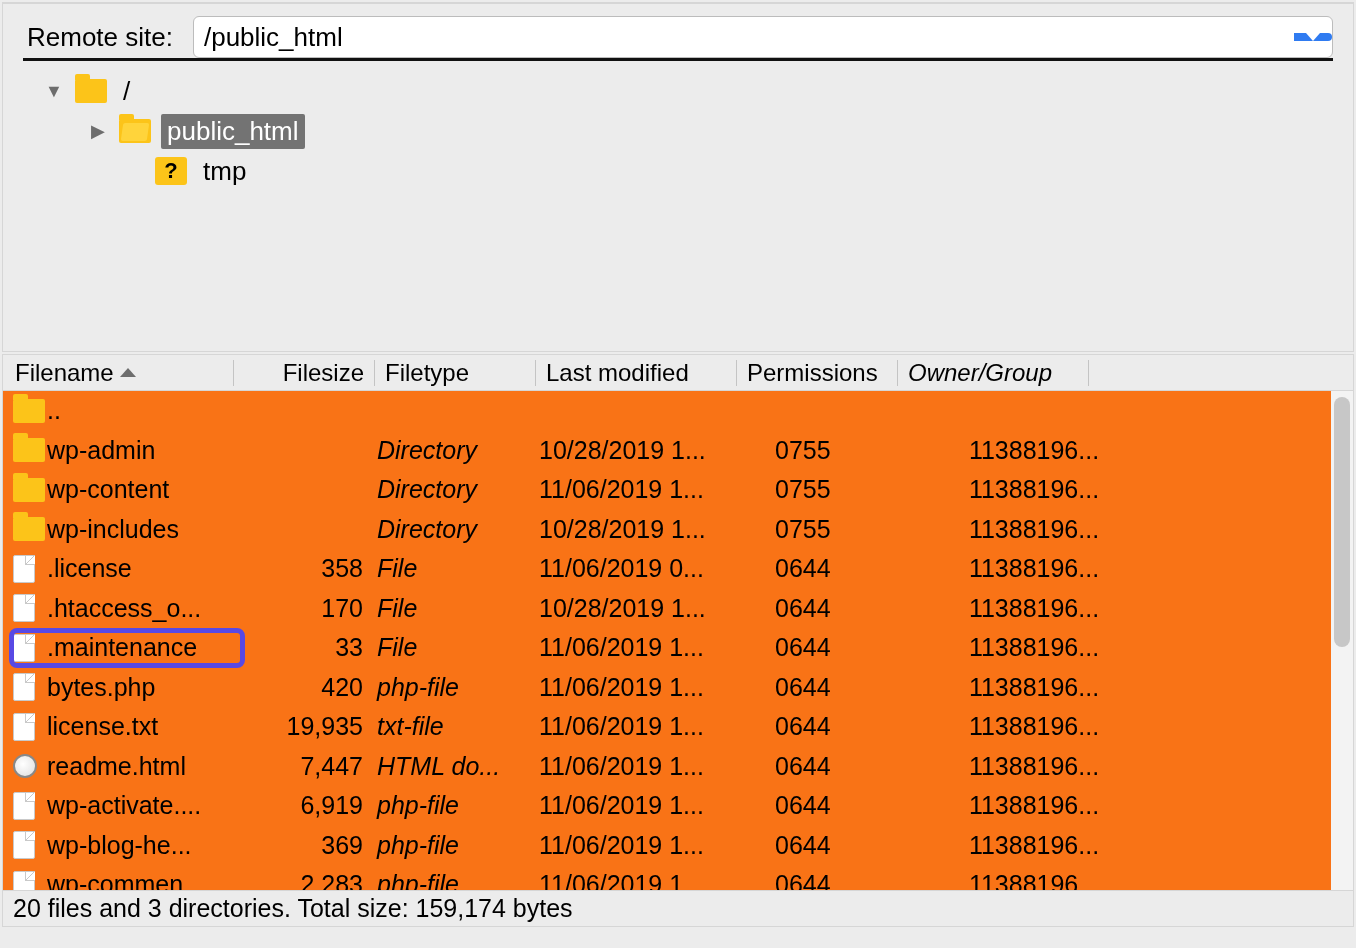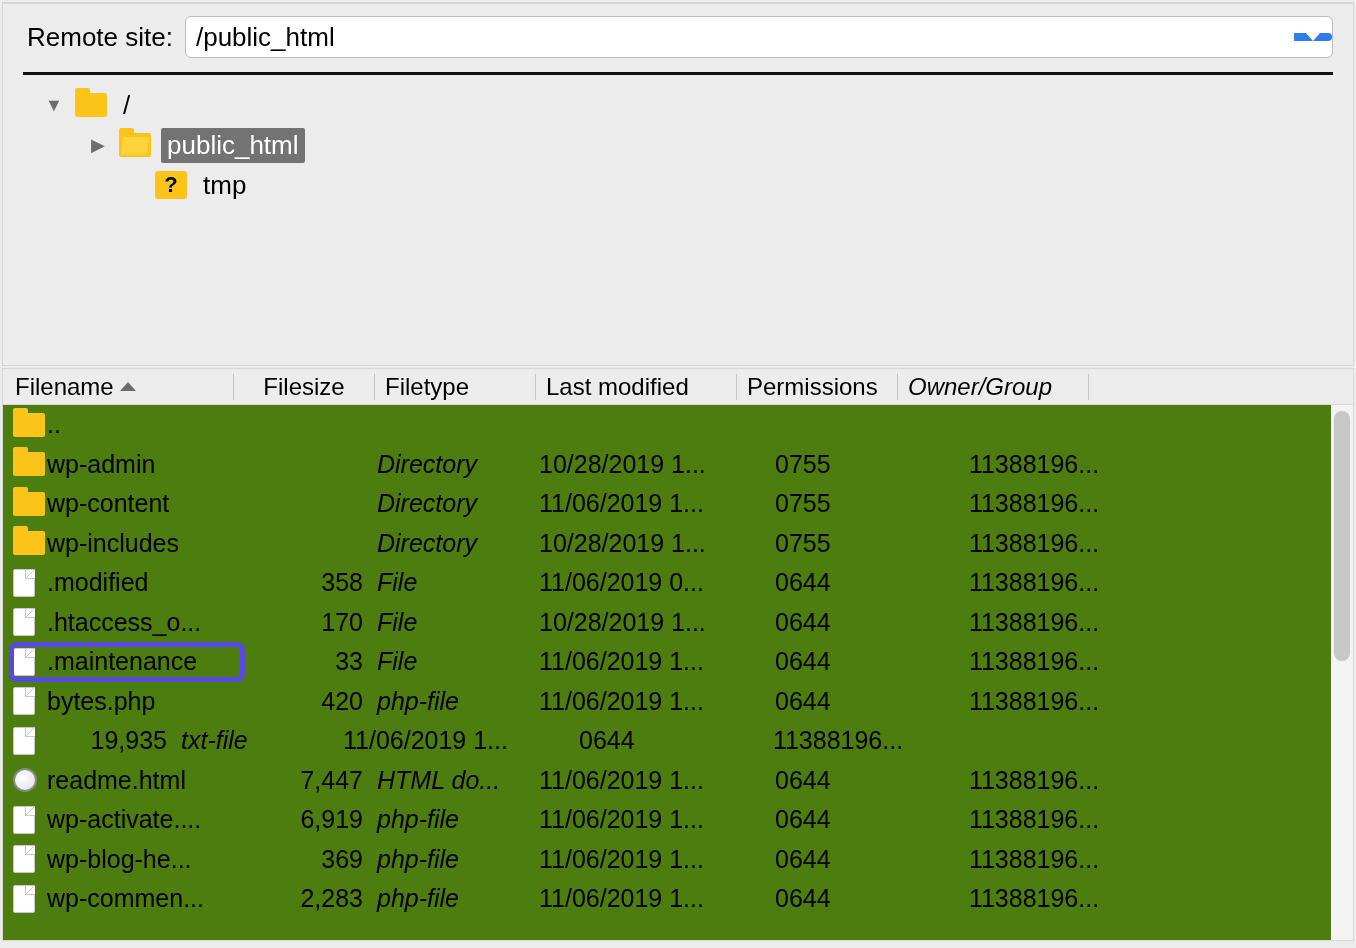--- a/index.html
+++ b/index.html
@@ -18,22 +18,21 @@
     position: relative;
     background: #ececec;
     border: 1px solid #d6d6d6;
     border-top: 2px solid #d6d6d6;
     padding: 12px 20px 18px 20px;
     margin: 2px;
   }
   .top-row {
     display: flex;
     align-items: center;
-    gap: 12px;
-    padding-bottom: 14px;
+    gap: 20px;
     border-bottom: 3px solid #111;
   }
   .remote-label {
     font-size: 26px;
     white-space: nowrap;
     padding-left: 4px;
   }
   .path-input-wrap {
     flex: 1;
     display: flex;
@@ -135,21 +134,21 @@
   .indent-1 { padding-left: 14px; }
   .indent-2 { padding-left: 58px; }
   .indent-3 { padding-left: 94px; }
 
   .tree-spacer { height: 140px; }
 
   
   .list-panel {
     margin: 2px;
     border: 1px solid #d6d6d6;
-    background: #4d7c0f;
+    background: #f97316;
     height: 573px;
     display: flex;
     flex-direction: column;
     position: relative;
   }
   .list-header {
     display: flex;
     background: #ececec;
     border-bottom: 1px solid #d6d6d6;
     height: 36px;
@@ -171,21 +170,21 @@
     gap: 6px;
   }
   .sort-caret {
     width: 0; height: 0;
     border-left: 8px solid transparent;
     border-right: 8px solid transparent;
     border-bottom: 9px solid #6d6d6d;
     display: inline-block;
   }
   .h-name { width: 230px; padding-left: 12px; }
-  .h-size { width: 140px; text-align: right; justify-content: center; }
+  .h-size { width: 140px; text-align: right; justify-content: flex-end; }
   .h-type { width: 160px; }
   .h-mod  { width: 200px; }
   .h-perm { width: 160px; }
   .h-own  { width: 190px; font-style: italic; }
 
   .list-body {
     flex: 1;
     overflow: hidden;
     position: relative;
   }
@@ -380,21 +379,21 @@
         <div class="c-size"></div>
         <div class="c-type">Directory</div>
         <div class="c-mod">10/28/2019 1...</div>
         <div class="c-perm">0755</div>
         <div class="c-own">11388196...</div>
       </div>
       <div class="row">
         <div class="c-icon">
           <span class="file-icon"></span>
         </div>
-        <div class="c-name">.modified</div>
+        <div class="c-name">.license</div>
         <div class="c-size">358</div>
         <div class="c-type">File</div>
         <div class="c-mod">11/06/2019 0...</div>
         <div class="c-perm">0644</div>
         <div class="c-own">11388196...</div>
       </div>
       <div class="row">
         <div class="c-icon">
           <span class="file-icon"></span>
         </div>
@@ -425,20 +424,21 @@
         <div class="c-size">420</div>
         <div class="c-type">php-file</div>
         <div class="c-mod">11/06/2019 1...</div>
         <div class="c-perm">0644</div>
         <div class="c-own">11388196...</div>
       </div>
       <div class="row">
         <div class="c-icon">
           <span class="file-icon"></span>
         </div>
+        <div class="c-name">license.txt</div>
         <div class="c-size">19,935</div>
         <div class="c-type">txt-file</div>
         <div class="c-mod">11/06/2019 1...</div>
         <div class="c-perm">0644</div>
         <div class="c-own">11388196...</div>
       </div>
       <div class="row">
         <div class="c-icon">
           <span class="html-icon"></span>
         </div>
@@ -480,13 +480,16 @@
         <div class="c-type">php-file</div>
         <div class="c-mod">11/06/2019 1...</div>
         <div class="c-perm">0644</div>
         <div class="c-own">11388196...</div>
       </div>
       <div class="list-scroll">
       <div class="list-scroll-thumb"></div>
     </div>
   </div>
 
+  <div class="status">
+    <span>20 files and 3 directories. Total size: 159,174 bytes</span>
+  </div>
 </div>
 
 </body></html>

